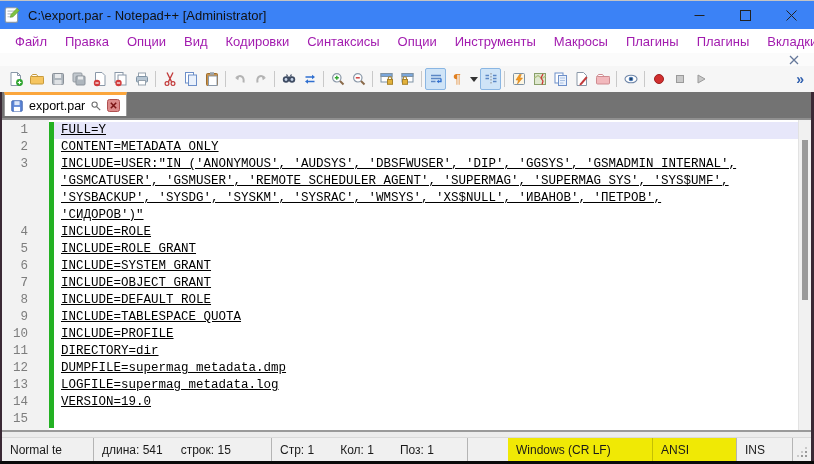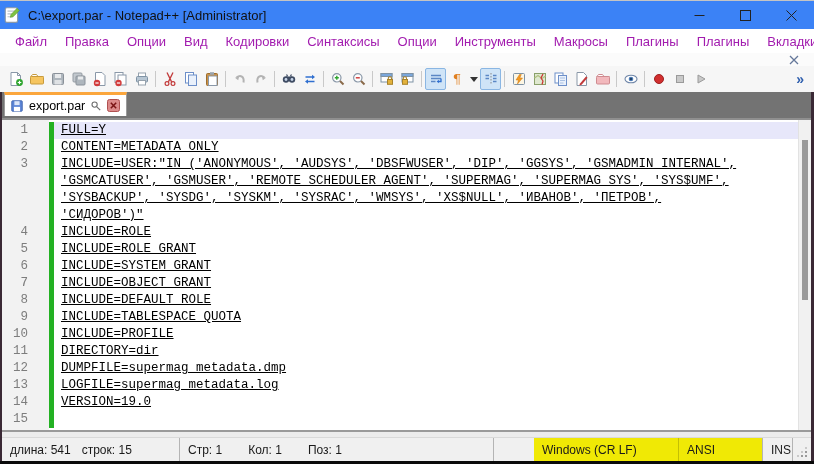--- a/index.html
+++ b/index.html
@@ -46,25 +46,25 @@
   .etext { flex:1 1 auto; padding-left:7px; white-space:pre; color:#000;text-decoration:underline; }
   .erow.hl .etext { background:#e7e7fa; }
   .vscroll { position:absolute; right:0; top:0; bottom:0; width:13px; background:#f1f1f1; border-left:1px solid #e2e2e2; }
   .vthumb { position:absolute; left:3px; width:6px; top:20px; height:160px; background:#9a9a9a; }
 
   
   .hstrip { height:7px; background:#ececec; border-top:2px solid #9a9a9a; flex:0 0 auto; }
   .statusbar { height:24px; background:#f0f0f0; border-top:1px solid #d9d9d9; display:flex; align-items:stretch; font-size:12px; color:#1a1a1a; flex:0 0 auto; }
   .sbsec { display:flex; align-items:center; padding-left:8px; border-right:1px solid #b4b4b4; white-space:nowrap; overflow:hidden; }
   .s1 { width:92px; flex:0 0 auto; }
-  .s2 { width:178px; flex:0 0 auto; gap:11px; }
+  .s2 { width:178px; flex:0 0 auto; gap:18px; }
   .s3 { flex:1 1 auto; gap:26px; }
   .s4 { width:145px; flex:0 0 auto; background:#f0e905; border-right:1px solid rgba(0,0,0,.18);margin-left:40px; }
   .s5 { width:84px; flex:0 0 auto; background:#f0e905; }
-  .s6 { width:30px; flex:0 0 auto; }
+  .s6 { width:56px; flex:0 0 auto; }
   .grip { width:18px; flex:0 0 auto; border-right:none; position:relative; }
   .grip i { position:absolute; right:4px; bottom:4px; width:2px; height:2px; background:#9a9a9a; box-shadow:-4px 0 #9a9a9a,0 -4px #9a9a9a,-8px 0 #c9c9c9,0 -8px #c9c9c9,-4px -4px #c9c9c9; }
 
   .blackbar { height:3px; background:#0a0a0a; flex:0 0 auto; }
   svg { display:block; }
 </style>
 </head>
 <body>
 
 <div class="window">
@@ -482,20 +482,23 @@
           </div>
         </div>
       <div class="vscroll">
         <div class="vthumb"></div>
       </div>
     </div>
 
     <div class="hstrip"></div>
 
     <div class="statusbar">
+      <div class="sbsec s1">
+          <span>Normal te</span>
+        </div>
       <div class="sbsec s2">
         <span>длина: 541</span>
         <span>строк: 15</span>
       </div>
       <div class="sbsec s3">
         <span>Стр: 1</span>
         <span>Кол: 1</span>
         <span>Поз: 1</span>
       </div>
       <div class="sbsec s4">

